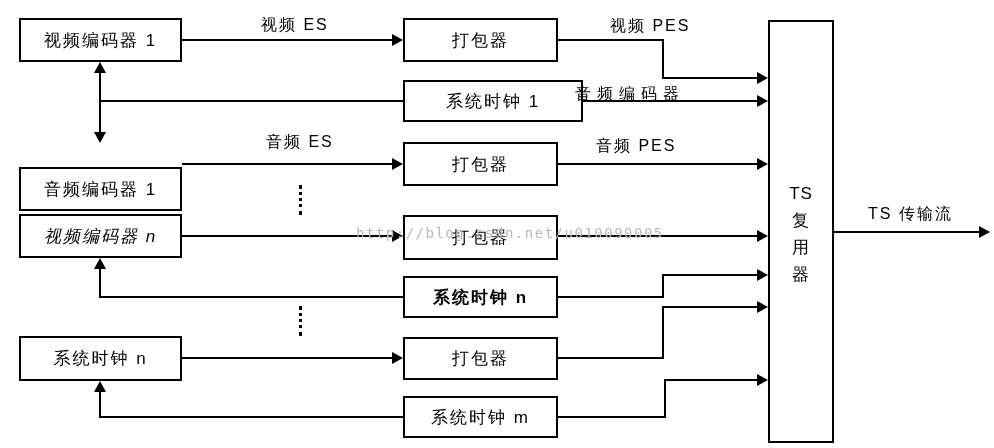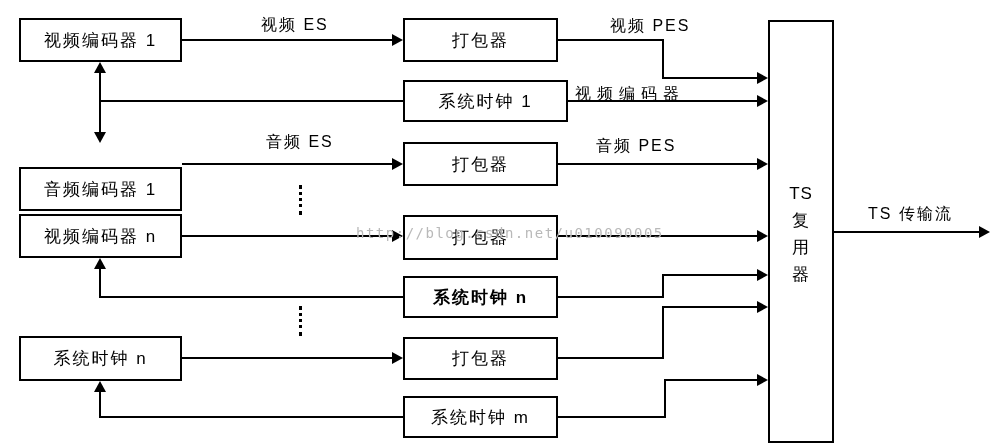--- a/index.html
+++ b/index.html
@@ -59,25 +59,25 @@
   <div class="hl" style="left:100px;top:416px;width:303px;"></div>
   <div class="vl" style="left:99px;top:390px;height:28px;"></div>
   <div class="hl" style="left:558px;top:416px;width:108px;"></div>
   <div class="vl" style="left:664px;top:379px;height:39px;"></div>
   <div class="hl" style="left:664px;top:379px;width:94px;"></div>
 
   <div class="hl" style="left:834px;top:231px;width:146px;"></div>
 
   <div class="box" style="left:19px;top:18px;width:163px;height:44px;">视频编码器 1</div>
   <div class="box" style="left:19px;top:143px;width:163px;height:44px;margin-top:24px;">音频编码器 1</div>
-  <div class="box" style="left:19px;top:214px;width:163px;height:44px;">视频编码器 n</div>
+  <div class="box" style="left:19px;top:214px;width:163px;height:44px;font-style:italic;">视频编码器 n</div>
   <div class="box" style="left:19px;top:336px;width:163px;height:45px;">系统时钟 n</div>
 
   <div class="box" style="left:403px;top:18px;width:155px;height:44px;">打包器</div>
-  <div class="box" style="left:403px;top:80px;width:165px;height:42px;">系统时钟 1</div>
+  <div class="box" style="left:403px;top:80px;width:180px;height:42px;">系统时钟 1</div>
   <div class="box" style="left:403px;top:142px;width:155px;height:44px;">打包器</div>
   <div class="box" style="left:403px;top:215px;width:155px;height:45px;">打包器</div>
   <div class="box" style="left:403px;top:276px;width:155px;height:42px;font-weight:bold;">系统时钟 n</div>
   <div class="box" style="left:403px;top:337px;width:155px;height:43px;">打包器</div>
   <div class="box" style="left:403px;top:396px;width:155px;height:42px;">系统时钟 m</div>
 
   <div class="box mux" style="left:768px;top:20px;width:66px;height:423px;">
     <span>TS</span>
     <span>复</span>
     <span>用</span>
@@ -96,21 +96,21 @@
   <div class="ar" style="left:757px;top:301px;"></div>
   <div class="ar" style="left:757px;top:374px;"></div>
   <div class="ar" style="left:979px;top:226px;"></div>
   <div class="au" style="left:94px;top:62px;"></div>
   <div class="ad" style="left:94px;top:132px;"></div>
   <div class="au" style="left:94px;top:258px;"></div>
   <div class="au" style="left:94px;top:381px;"></div>
 
   <div class="lbl" style="left:261px;top:15px;">视频 ES</div>
   <div class="lbl" style="left:610px;top:16px;">视频 PES</div>
-  <div class="lbl pcr" style="left:575px;top:84px;">视频编码器</div>
+  <div class="lbl pcr" style="left:575px;top:84px;">音频编码器</div>
   <div class="lbl" style="left:266px;top:132px;">音频 ES</div>
   <div class="lbl" style="left:596px;top:136px;">音频 PES</div>
   <div class="lbl" style="left:868px;top:204px;">TS 传输流</div>
 
   <div class="dots" style="left:299px;top:185px;"></div>
   <div class="dots" style="left:299px;top:306px;"></div>
 
   <div class="wm">http://blog.csdn.net/u010090005</div>
 
 </div>

